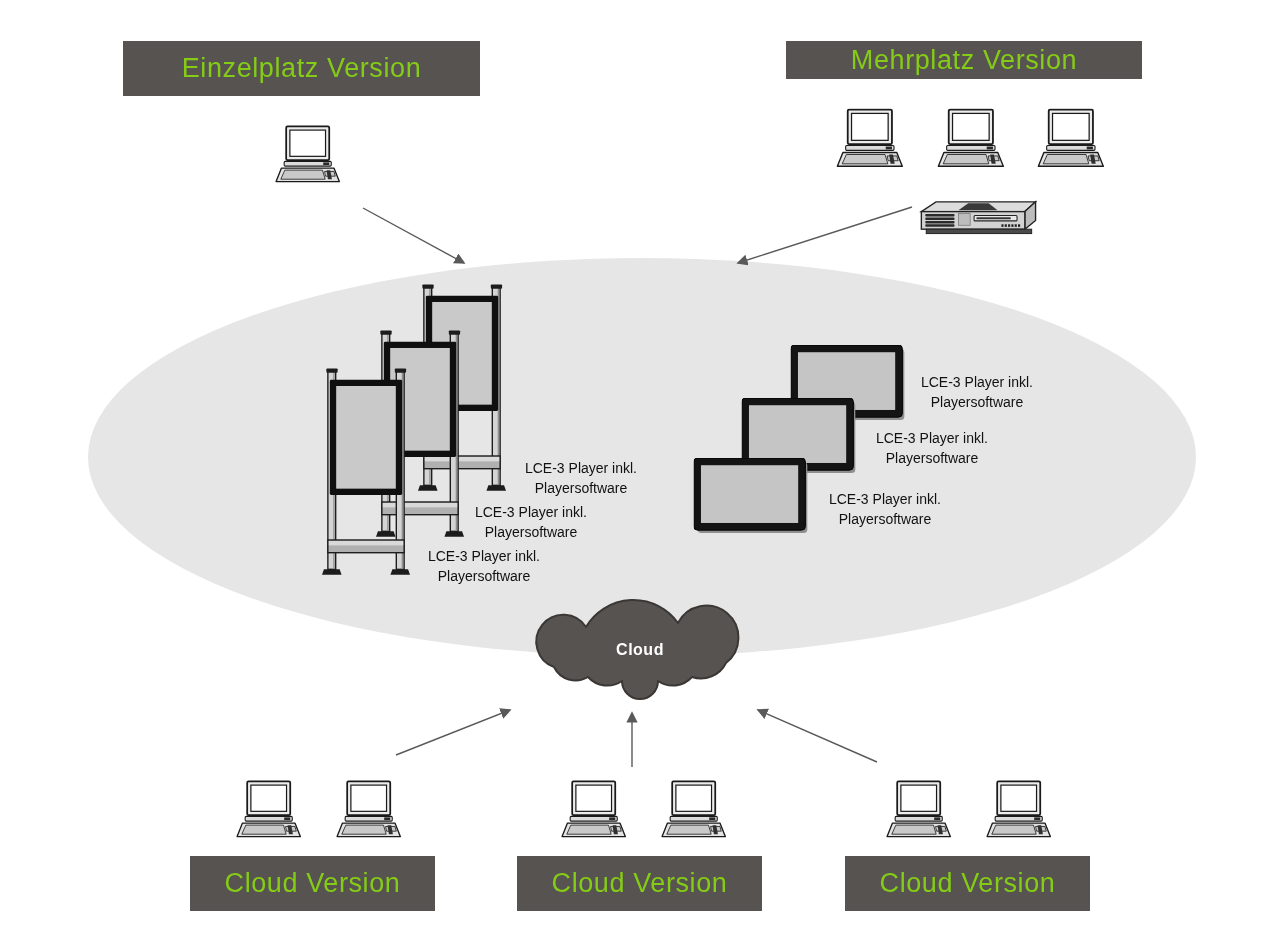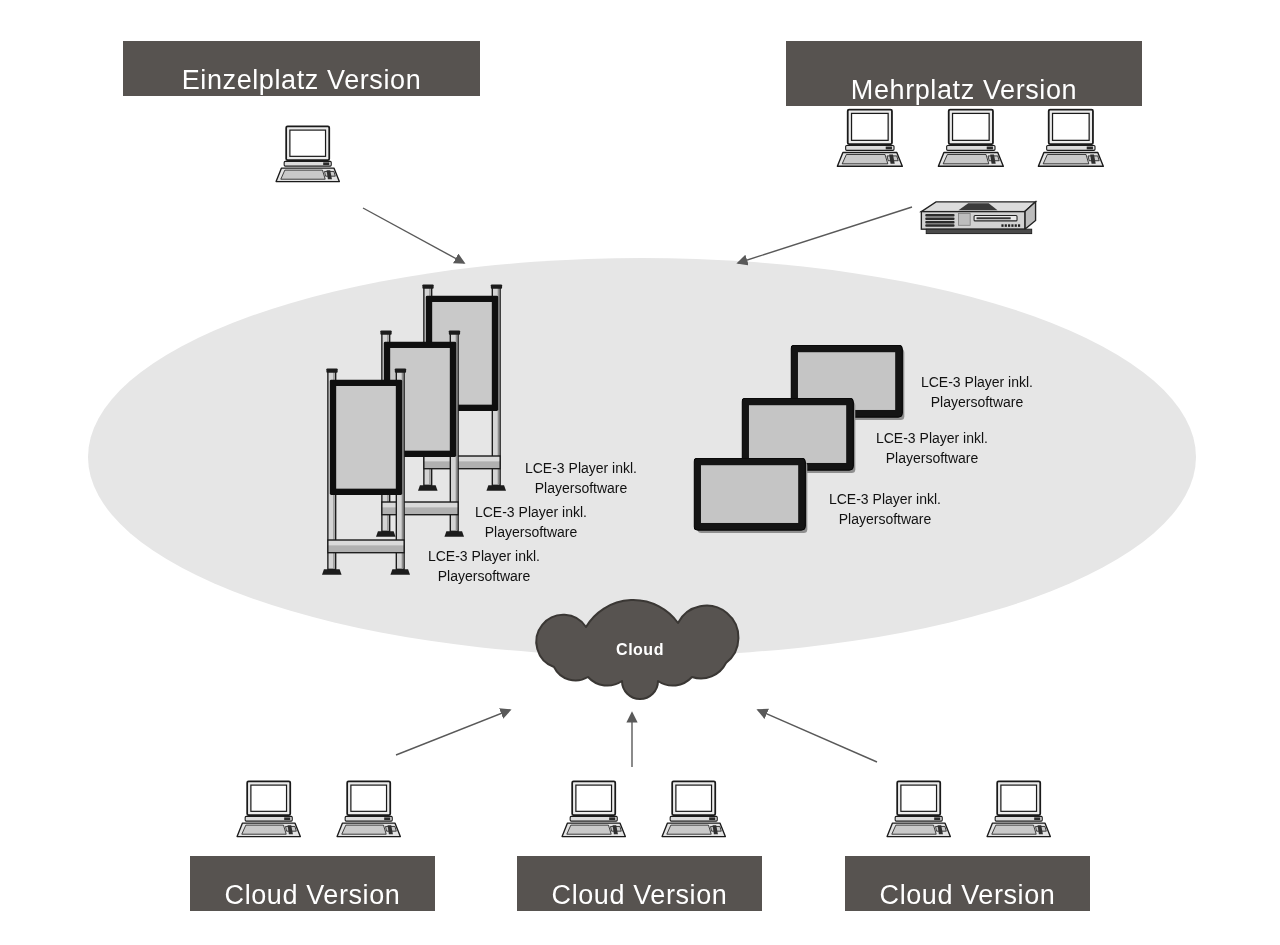--- a/index.html
+++ b/index.html
@@ -6,25 +6,25 @@
   .canvas{
     position:relative;width:1280px;height:945px;background:#ffffff;overflow:hidden;
     font-family:"Liberation Sans", sans-serif;
   }
   .abs{position:absolute;}
   .ellipse{
     left:88px;top:258px;width:1108px;height:398px;border-radius:50%;
     background:#e6e6e6;
   }
   .banner{
-    background:#575350;color:#ffffff;display:flex;align-items:flex-end;justify-content:center;
+    background:#575350;color:#84cc16;display:flex;align-items:center;justify-content:center;
     font-size:27px;letter-spacing:.6px;white-space:nowrap;
   }
   .banner-einzel{left:123px;top:41px;width:357px;height:55px;}
-  .banner-mehr{left:786px;top:41px;width:356px;height:65px;}
+  .banner-mehr{left:786px;top:41px;width:356px;height:38px;}
   .banner-cloud1{left:190px;top:856px;width:245px;height:55px;}
   .banner-cloud2{left:517px;top:856px;width:245px;height:55px;}
   .banner-cloud3{left:845px;top:856px;width:245px;height:55px;}
   .plabel{
     width:170px;text-align:center;font-size:14px;line-height:20px;color:#111111;
   }
   .lbl-k1{left:496px;top:458px;}
   .lbl-k2{left:446px;top:502px;}
   .lbl-k3{left:399px;top:546px;}
   .lbl-m1{left:892px;top:372px;}

